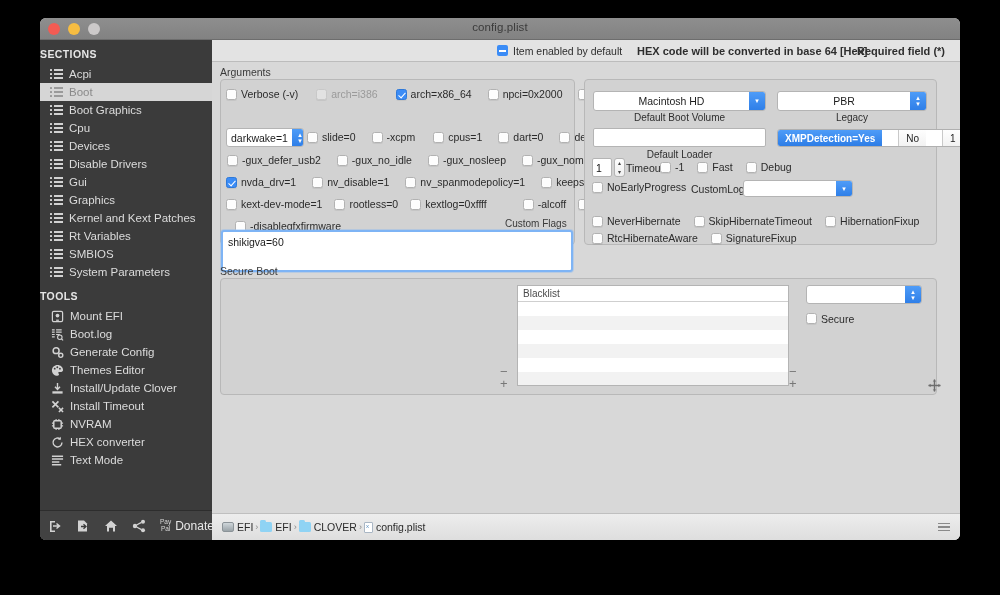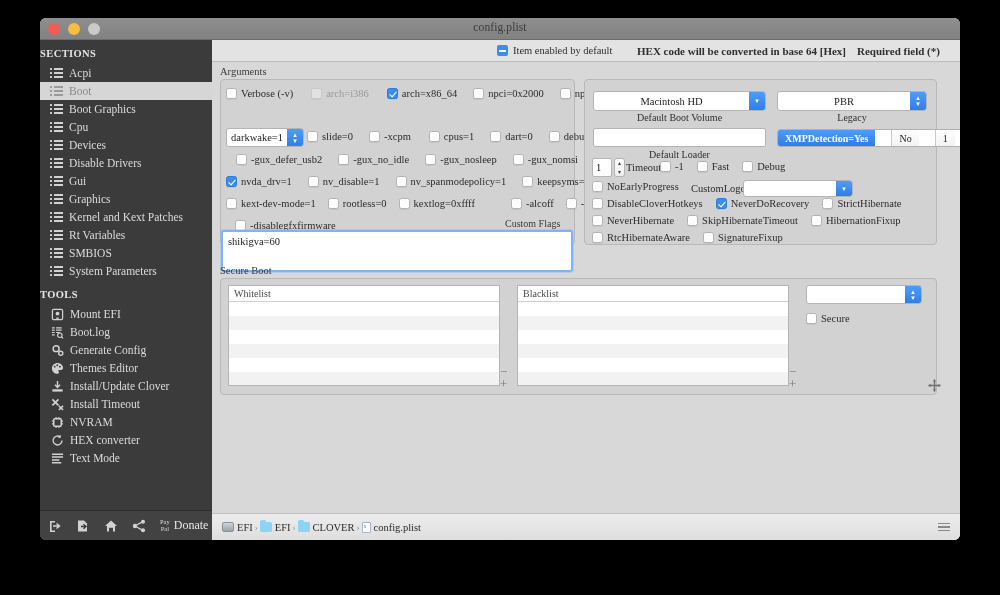--- a/index.html
+++ b/index.html
@@ -3,21 +3,21 @@
 <meta charset="utf-8">
 <style>
   * { box-sizing: border-box; }
   html, body {
     margin: 0; padding: 0;
     width: 1000px; height: 595px;
     background: #000;
     font-family: "Liberation Sans", sans-serif;
     overflow: hidden;
   }
-  #root { position: relative; width: 871px; height: 595px; background: #000; font-family: Liberation Serif, serif; }
+  #root { position: relative; width: 871px; height: 595px; background: #000; }
 
   
   .window {
     position: absolute; left: 40px; top: 18px;
     width: 920px; height: 522px;
     border-radius: 6px;
     overflow: hidden;
     box-shadow: 0 12px 40px rgba(0,0,0,0.75);
     background: #d8d8d8;
   }
@@ -688,21 +688,21 @@
                 <label class="cb" style="margin-left: 16px;">
                   <span class="box"></span>
                   <span>dart=0</span>
                 </label>
                 <label class="cb" style="margin-left: 16px;">
                   <span class="box"></span>
                   <span>debug=0x100</span>
                 </label>
               </div>
               <div class="cbrow" style="left: 14px; top: 92px;">
-                <label class="cb" style="margin-left: 10px;">
+                <label class="cb" style="margin-left: 1px;">
                   <span class="box"></span>
                   <span>-gux_defer_usb2</span>
                 </label>
                 <label class="cb" style="margin-left: 16px;">
                   <span class="box"></span>
                   <span>-gux_no_idle</span>
                 </label>
                 <label class="cb" style="margin-left: 16px;">
                   <span class="box"></span>
                   <span>-gux_nosleep</span>
@@ -824,34 +824,20 @@
                 <span class="box"></span>
                 <span>NoEarlyProgress</span>
               </label>
             </div>
           <div style="position:absolute; left:479px; top:121px; font-size:10.5px; color:#2b2b2b;">CustomLogo</div>
           <div class="popup" style="position:absolute; left:531px; top:118px; width:110px; height:17px;">
             <span class="pv"></span>
             <span class="parrow">▾</span>
           </div>
 
-          <div id="hib2" class="cbrow" style="left:380px; top:136px; gap:13px;">
-              <label class="cb">
-                <span class="box"></span>
-                <span>DisableCloverHotkeys</span>
-              </label>
-              <label class="cb on">
-                <span class="box"></span>
-                <span>NeverDoRecovery</span>
-              </label>
-              <label class="cb">
-                <span class="box"></span>
-                <span>StrictHibernate</span>
-              </label>
-            </div>
           <div id="hib3" class="cbrow" style="left:380px; top:153px; gap:13px;">
               <label class="cb">
                 <span class="box"></span>
                 <span>NeverHibernate</span>
               </label>
               <label class="cb">
                 <span class="box"></span>
                 <span>SkipHibernateTimeout</span>
               </label>
               <label class="cb">
@@ -866,31 +852,20 @@
               </label>
               <label class="cb">
                 <span class="box"></span>
                 <span>SignatureFixup</span>
               </label>
             </div>
 
           <div class="group-label" style="left:8px; top:203px;">Secure Boot</div>
           <div class="groupbox" style="left:8px; top:216px; width:717px; height:117px;"></div>
 
-          <div class="listbox" style="left:16px; top:223px; width:272px; height:101px;">
-            <div class="lhead">Whitelist</div>
-            <div id="wl-rows">
-                <div class="lrowitem"></div>
-                <div class="lrowitem alt"></div>
-                <div class="lrowitem"></div>
-                <div class="lrowitem alt"></div>
-                <div class="lrowitem"></div>
-                <div class="lrowitem alt"></div>
-              </div>
-          </div>
           <div class="plusminus" style="left:288px; top:305px;">−</div>
           <div class="plusminus" style="left:288px; top:317px;">+</div>
 
           <div class="listbox" style="left:305px; top:223px; width:272px; height:101px;">
             <div class="lhead">Blacklist</div>
             <div id="bl-rows">
                 <div class="lrowitem"></div>
                 <div class="lrowitem alt"></div>
                 <div class="lrowitem"></div>
                 <div class="lrowitem alt"></div>

